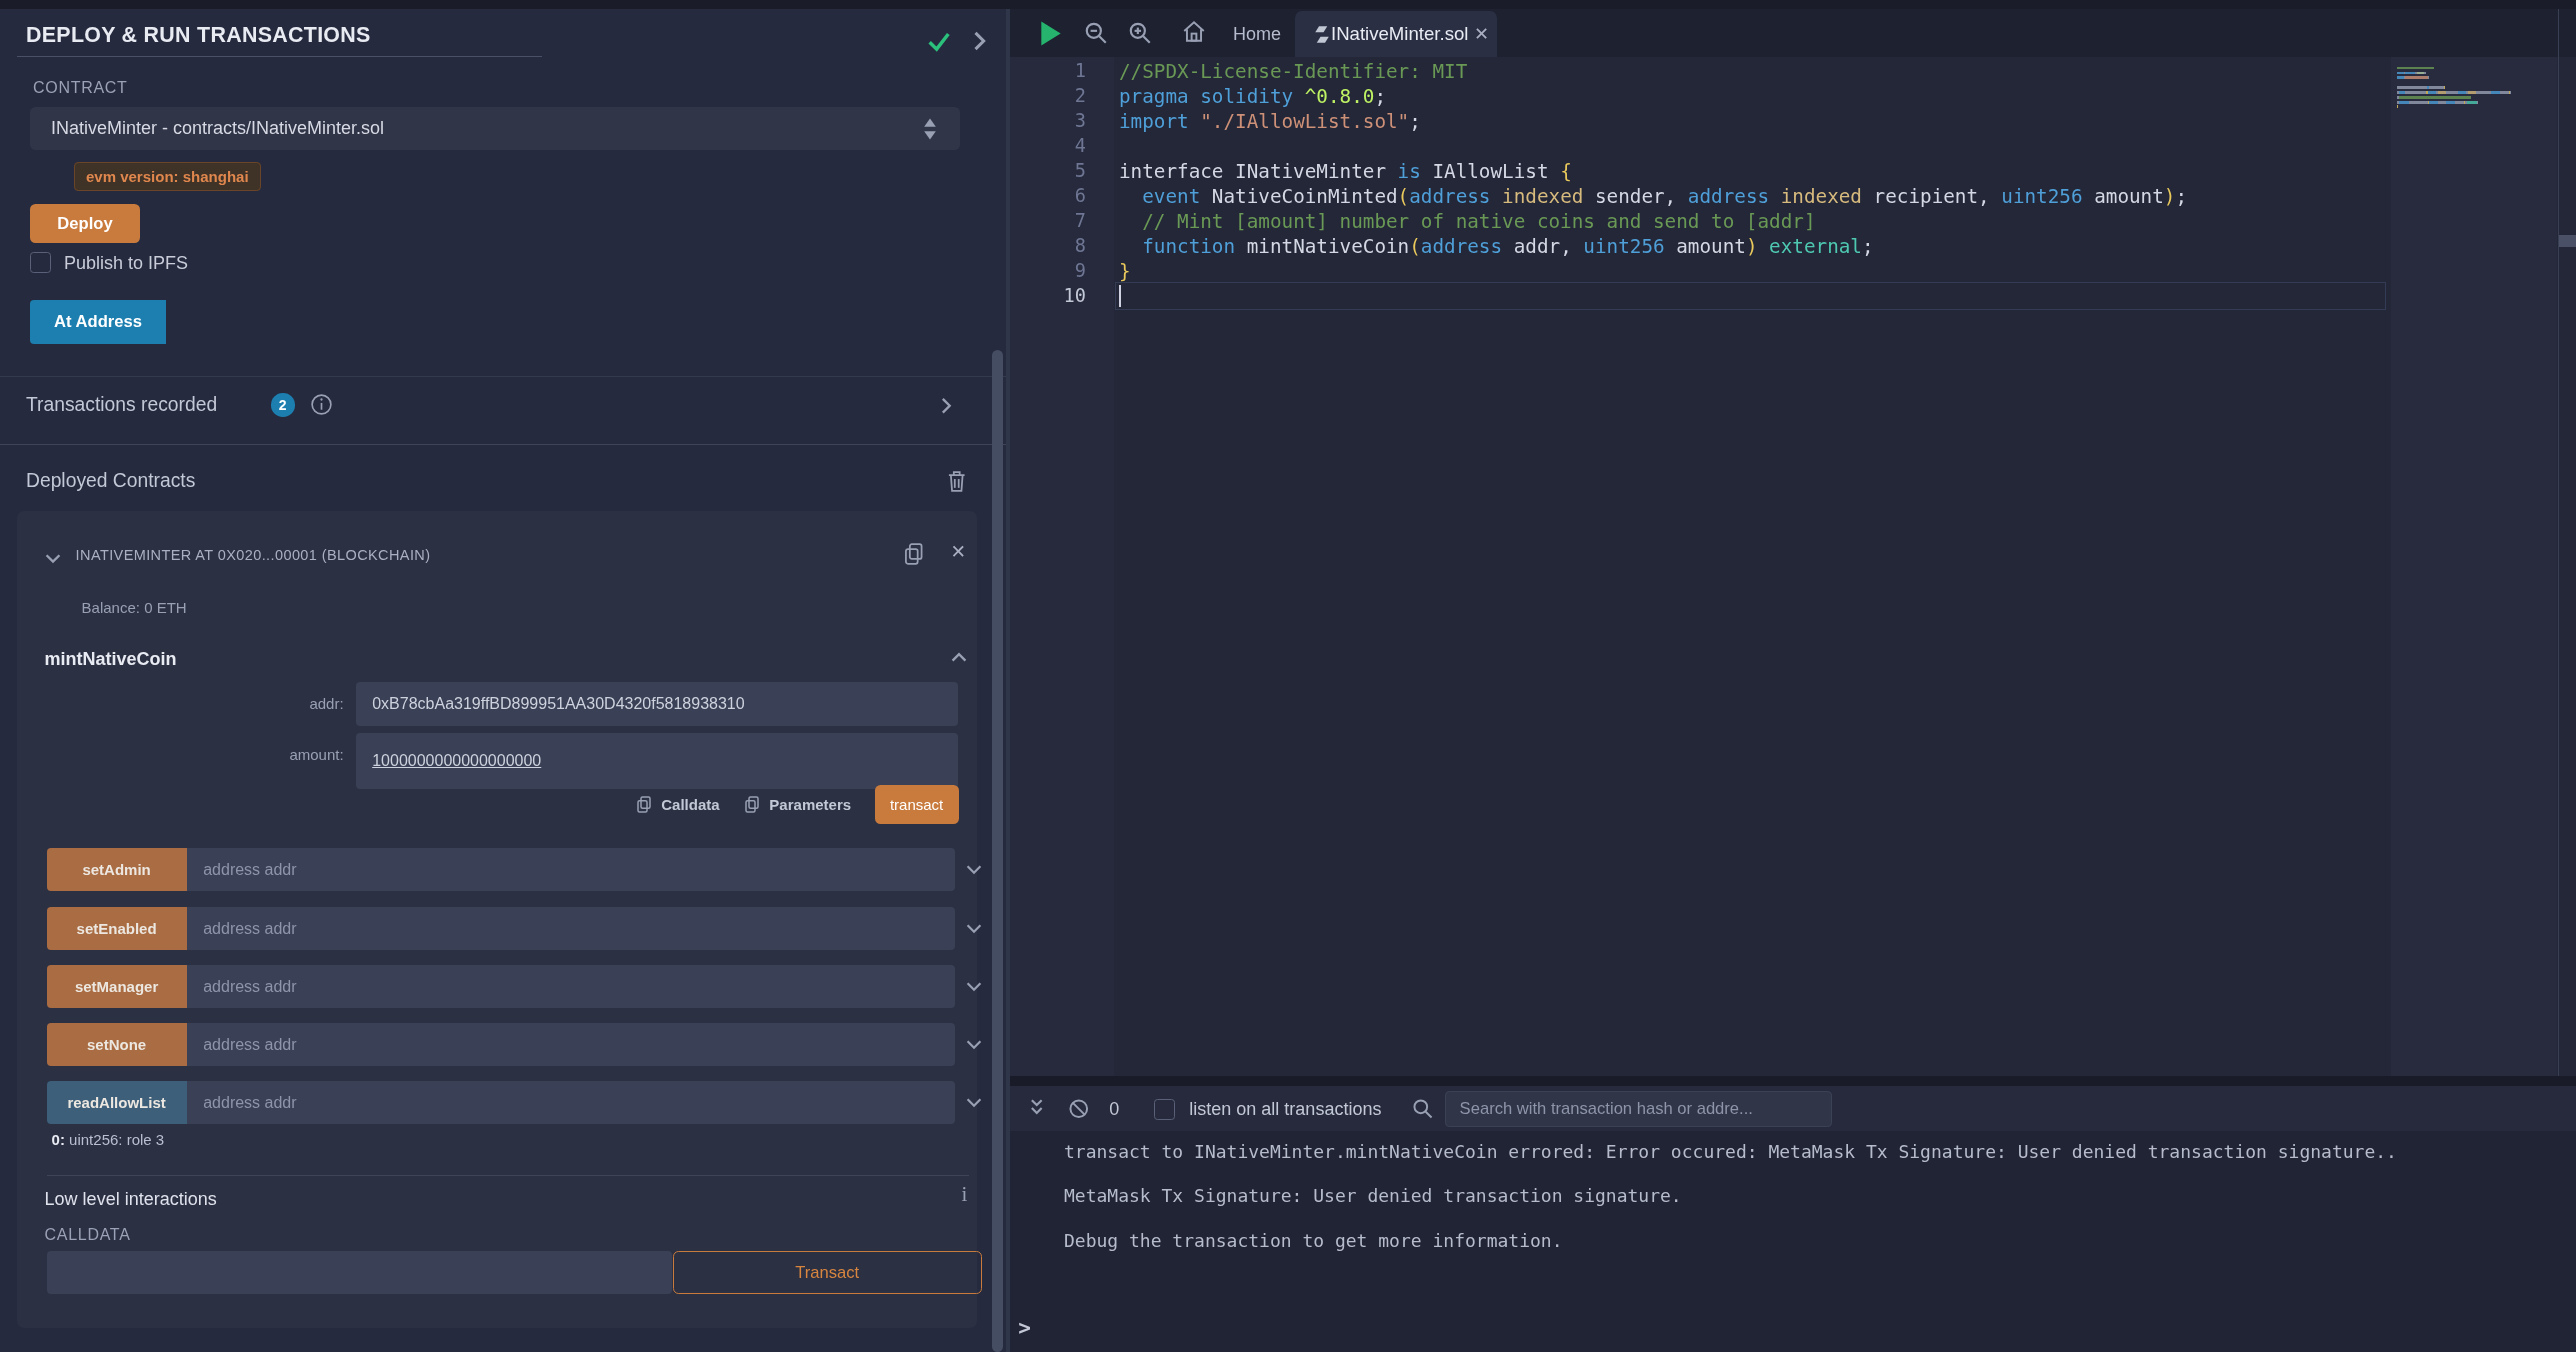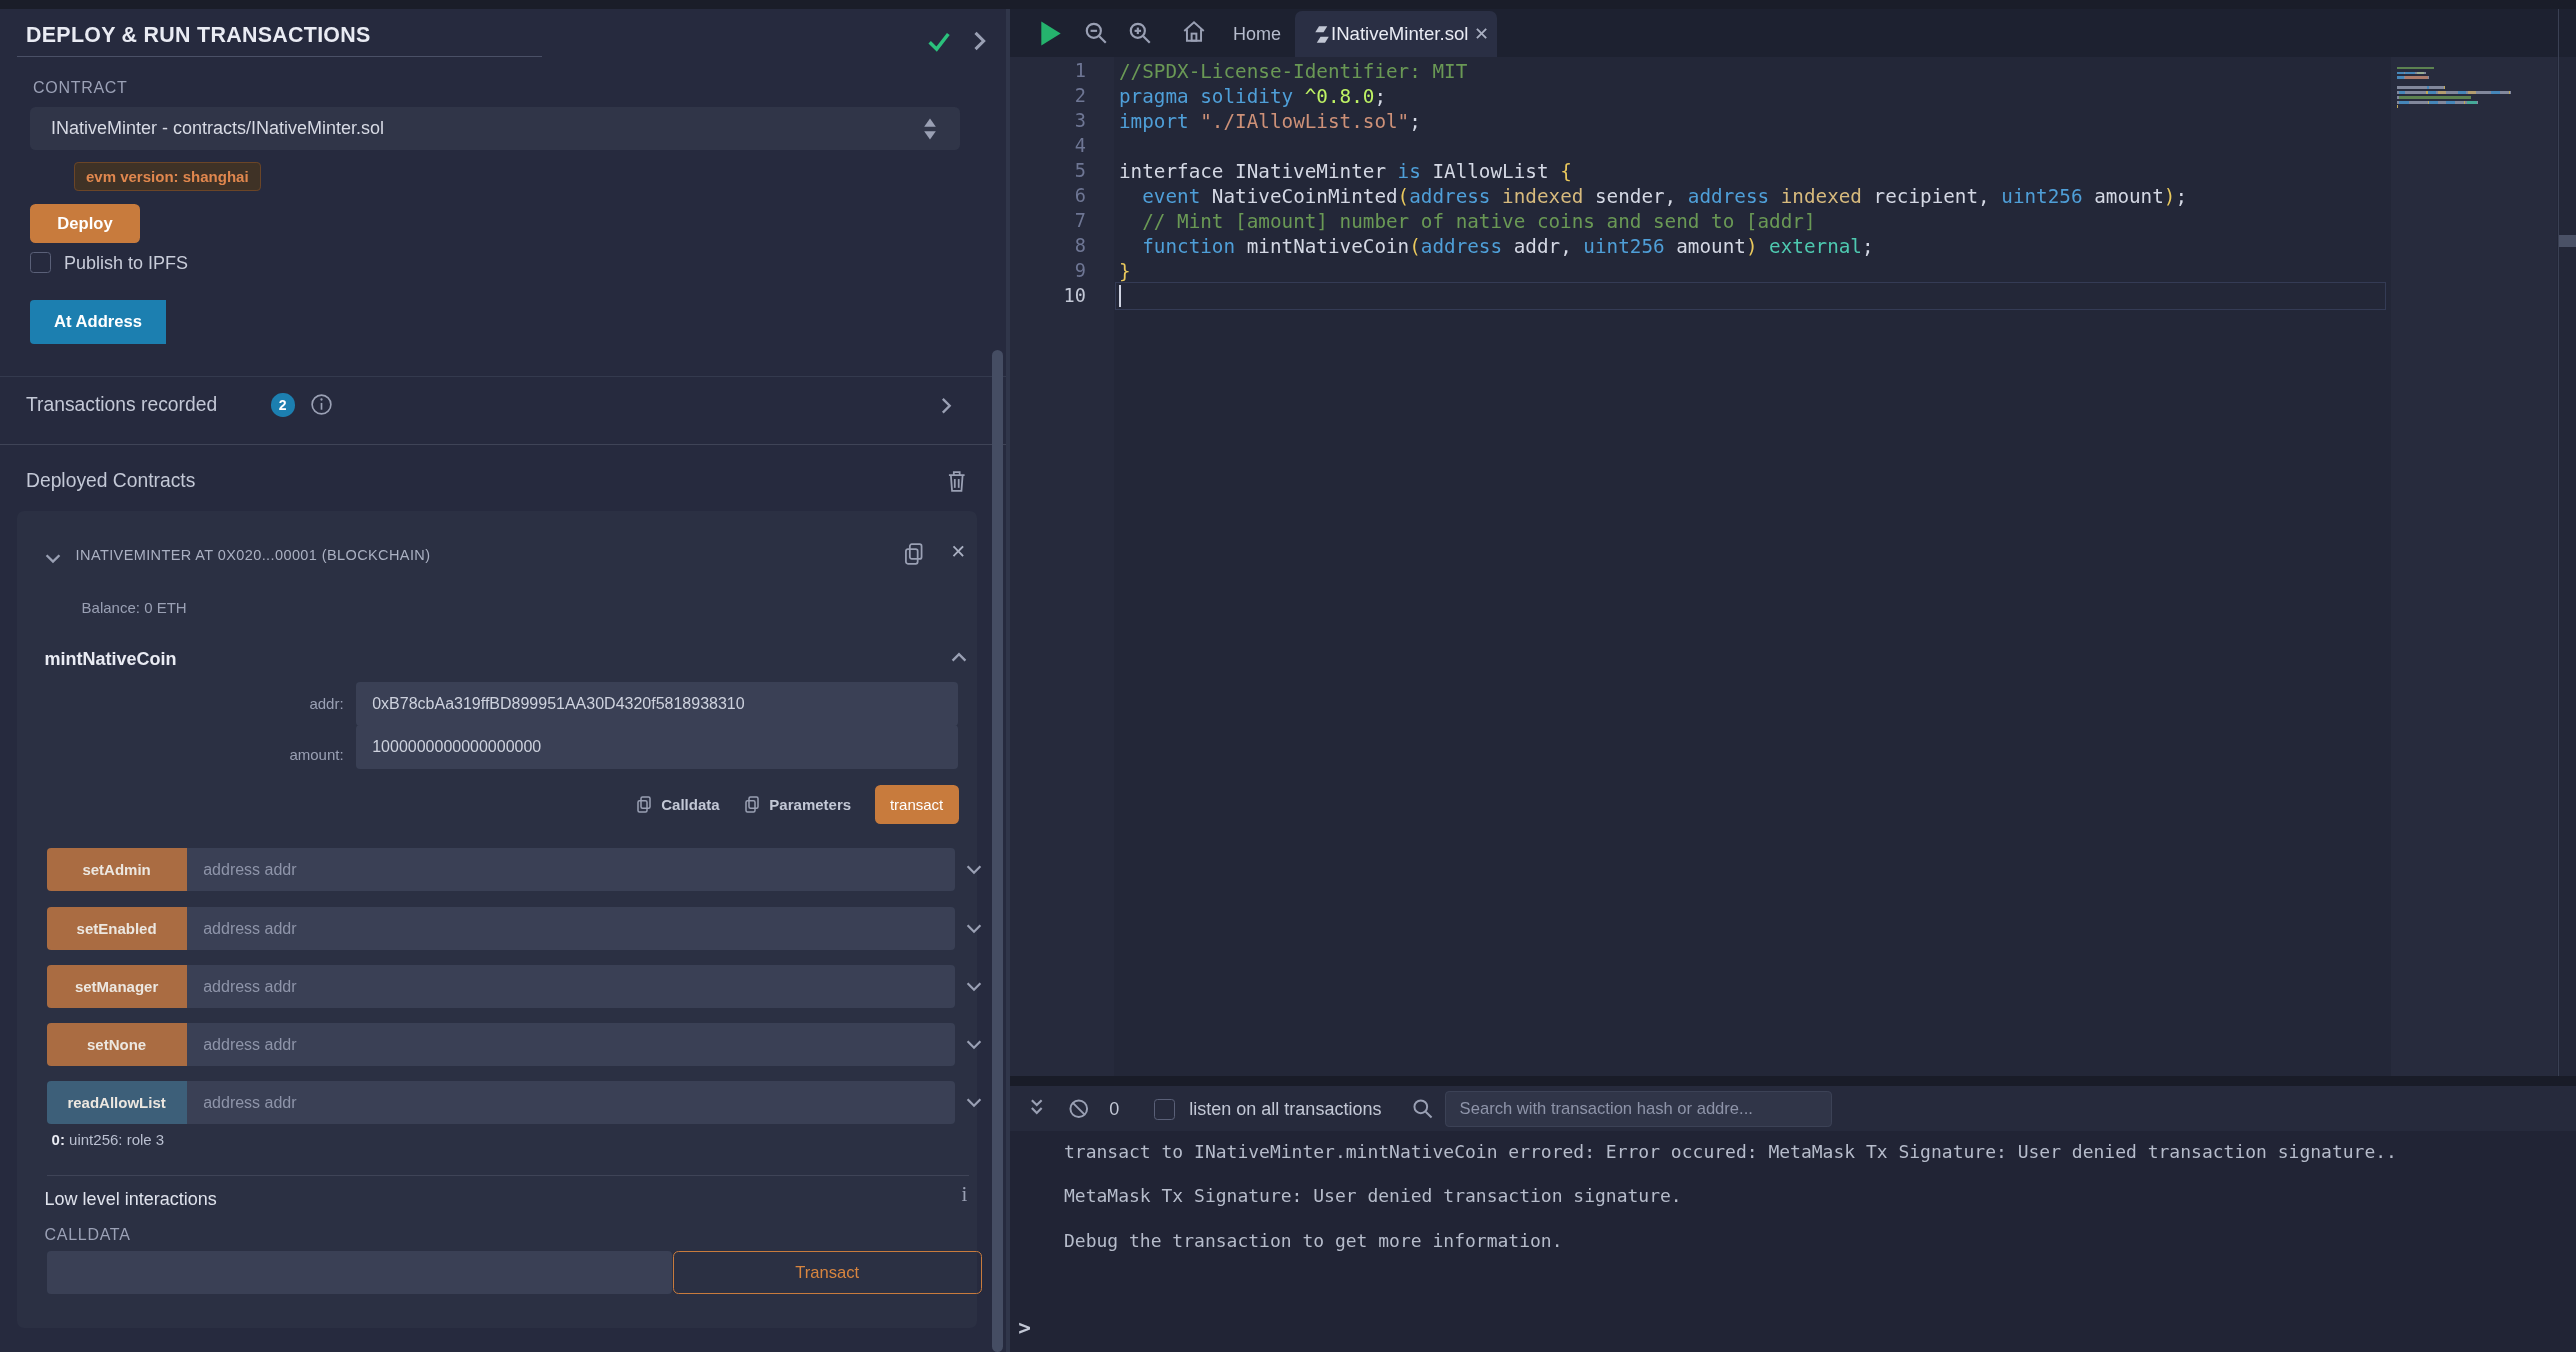--- a/index.html
+++ b/index.html
@@ -175,21 +175,21 @@
       <span class="abs icon" style="left:931px;top:135px;">
         <svg width="22" height="22" viewBox="0 0 24 24" fill="none" stroke="currentColor" stroke-width="2.6">
             <polyline points="5 16 12 9 19 16"></polyline>
           </svg>
       </span>
 
       <div class="abs inlabel" style="left:193px;top:184px;width:134px;">addr:</div>
       <div class="abs cardfield" style="left:339px;top:171px;width:602px;height:44px;">0xB78cbAa319ffBD899951AA30D4320f5818938310</div>
 
       <div class="abs inlabel" style="left:193px;top:235px;width:134px;">amount:</div>
-      <div class="abs cardfield" style="left:339px;top:214px;width:602px;height:44px;">1000000000000000000</div>
+      <div class="abs cardfield" style="left:339px;top:222px;width:602px;height:56px;text-decoration:underline;">1000000000000000000</div>
 
       <div class="abs" style="left:0;top:274px;width:942px;height:39px;display:flex;justify-content:flex-end;align-items:center;gap:23.5px;">
         <span style="display:flex;align-items:center;gap:8.3px;">
           <span class="icon">
               <svg width="18" height="21" viewBox="0 0 24 26" fill="none" stroke="currentColor" stroke-width="2">
                 <rect x="8" y="3" width="12" height="15" rx="2"></rect>
                 <rect x="4" y="8" width="12" height="15" rx="2"></rect>
               </svg>
             </span>
           <span class="actlabel">Calldata</span>

